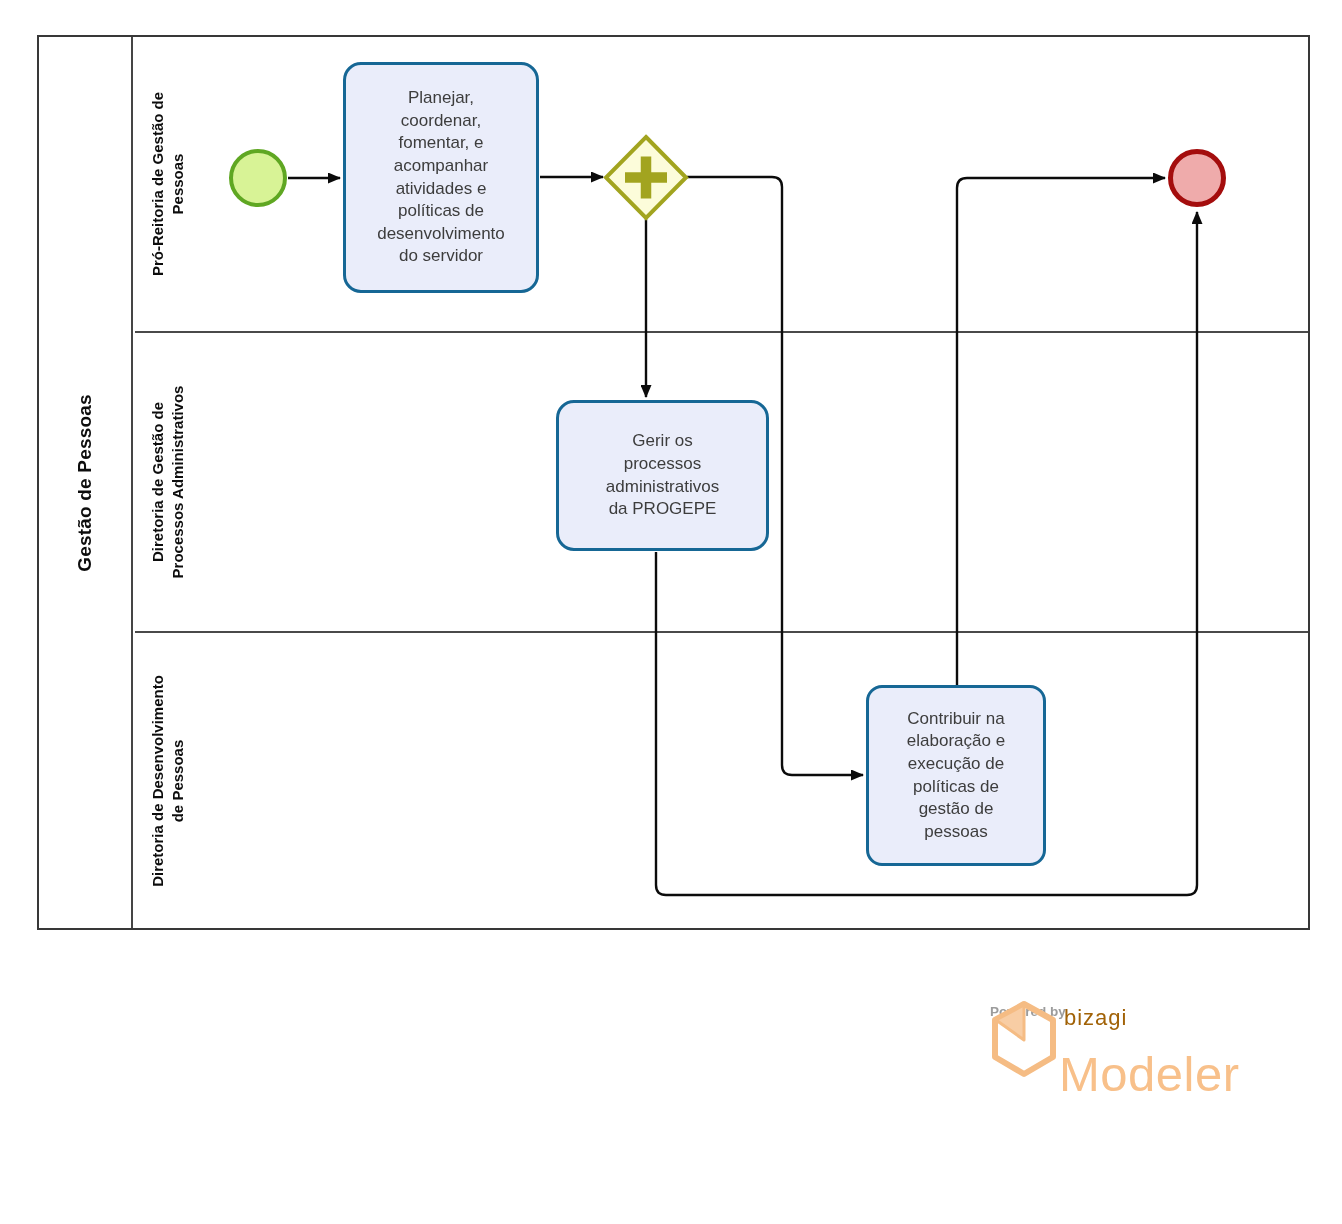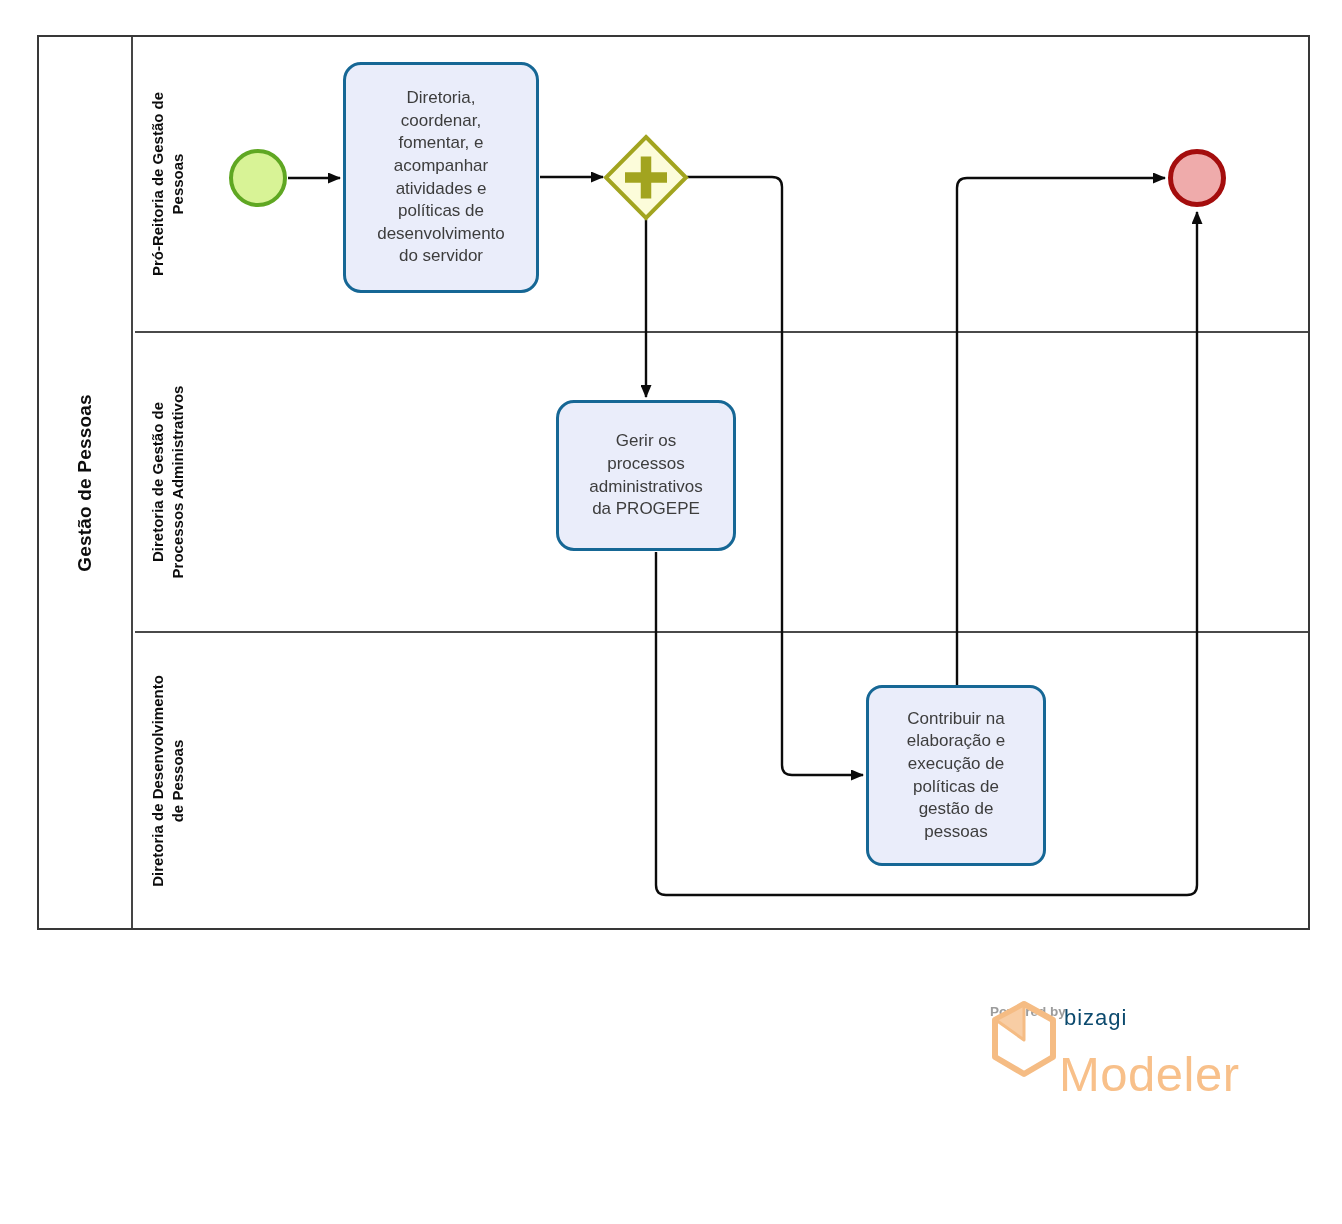--- a/index.html
+++ b/index.html
@@ -31,30 +31,30 @@
   .task{background:#EAEDFA;border:3px solid #166795;border-radius:18px;
         display:flex;align-items:center;justify-content:center;
         color:#3d3d3d;font-size:17px;line-height:1.33;text-align:center;
         white-space:pre-line;}
   .event{border-radius:50%;}
   .event-start{left:229px;top:149px;width:58px;height:58px;
         background:#D8F396;border:4px solid #5FA722;}
   .event-end{left:1168px;top:149px;width:58px;height:58px;
         background:#EFABAB;border:5px solid #A40D0D;}
   .task-1{left:343px;top:62px;width:196px;height:231px;}
-  .task-2{left:556px;top:400px;width:180px;height:151px;}
+  .task-2{left:556px;top:400px;width:213px;height:151px;}
   .task-3{left:866px;top:685px;width:180px;height:181px;border-radius:16px;}
   .gateway{left:601px;top:132px;width:90px;height:91px;}
 
   
   .powered-by{position:absolute;left:990px;top:1004px;font-size:13.5px;
         color:#9c9c9c;font-weight:bold;z-index:3;}
   .brand-hex{position:absolute;left:991px;top:1000px;z-index:3;}
   .brand-bizagi{position:absolute;left:1064px;top:1005px;font-size:22px;
-        color:#0c4a6e;letter-spacing:1px;z-index:3;}
+        color:#a16207;letter-spacing:1px;z-index:3;}
   .brand-modeler{position:absolute;left:1059px;top:1018px;font-size:49px;
         color:#F8C08A;letter-spacing:.5px;z-index:3;margin-top:28px;}
 </style>
 </head>
 <body>
 
 <div class="canvas">
 
   <div class="pool">
     <div class="pool-title-band">
@@ -89,21 +89,21 @@
     <path d="M 288 178 H 340" fill="none" stroke="#0b0b0b" stroke-width="2.4" marker-end="url(#arrow)"></path>
     <path d="M 540 177 H 603" fill="none" stroke="#0b0b0b" stroke-width="2.4" marker-end="url(#arrow)"></path>
     <path d="M 646 219 V 397" fill="none" stroke="#0b0b0b" stroke-width="2.4" marker-end="url(#arrow)"></path>
     <path d="M 687 177 H 772 Q 782 177 782 187 V 765 Q 782 775 792 775 H 863" fill="none" stroke="#0b0b0b" stroke-width="2.4" marker-end="url(#arrow)"></path>
     <path d="M 957 685 V 188 Q 957 178 967 178 H 1165" fill="none" stroke="#0b0b0b" stroke-width="2.4" marker-end="url(#arrow)"></path>
     <path d="M 656 552 V 885 Q 656 895 666 895 H 1187 Q 1197 895 1197 885 V 212" fill="none" stroke="#0b0b0b" stroke-width="2.4" marker-end="url(#arrow)"></path>
   </svg>
 
   <div class="node event event-start"></div>
 
-  <div class="node task task-1">Diretoria,
+  <div class="node task task-1">Planejar,
 coordenar,
 fomentar, e
 acompanhar
 atividades e
 políticas de
 desenvolvimento
 do servidor</div>
 
   <svg class="node gateway" viewBox="601 132 90 91">
     <polygon points="646,137 686,177.5 646,218 606,177.5" fill="#FCFCDA" stroke="#A2A41F" stroke-width="4"></polygon>

